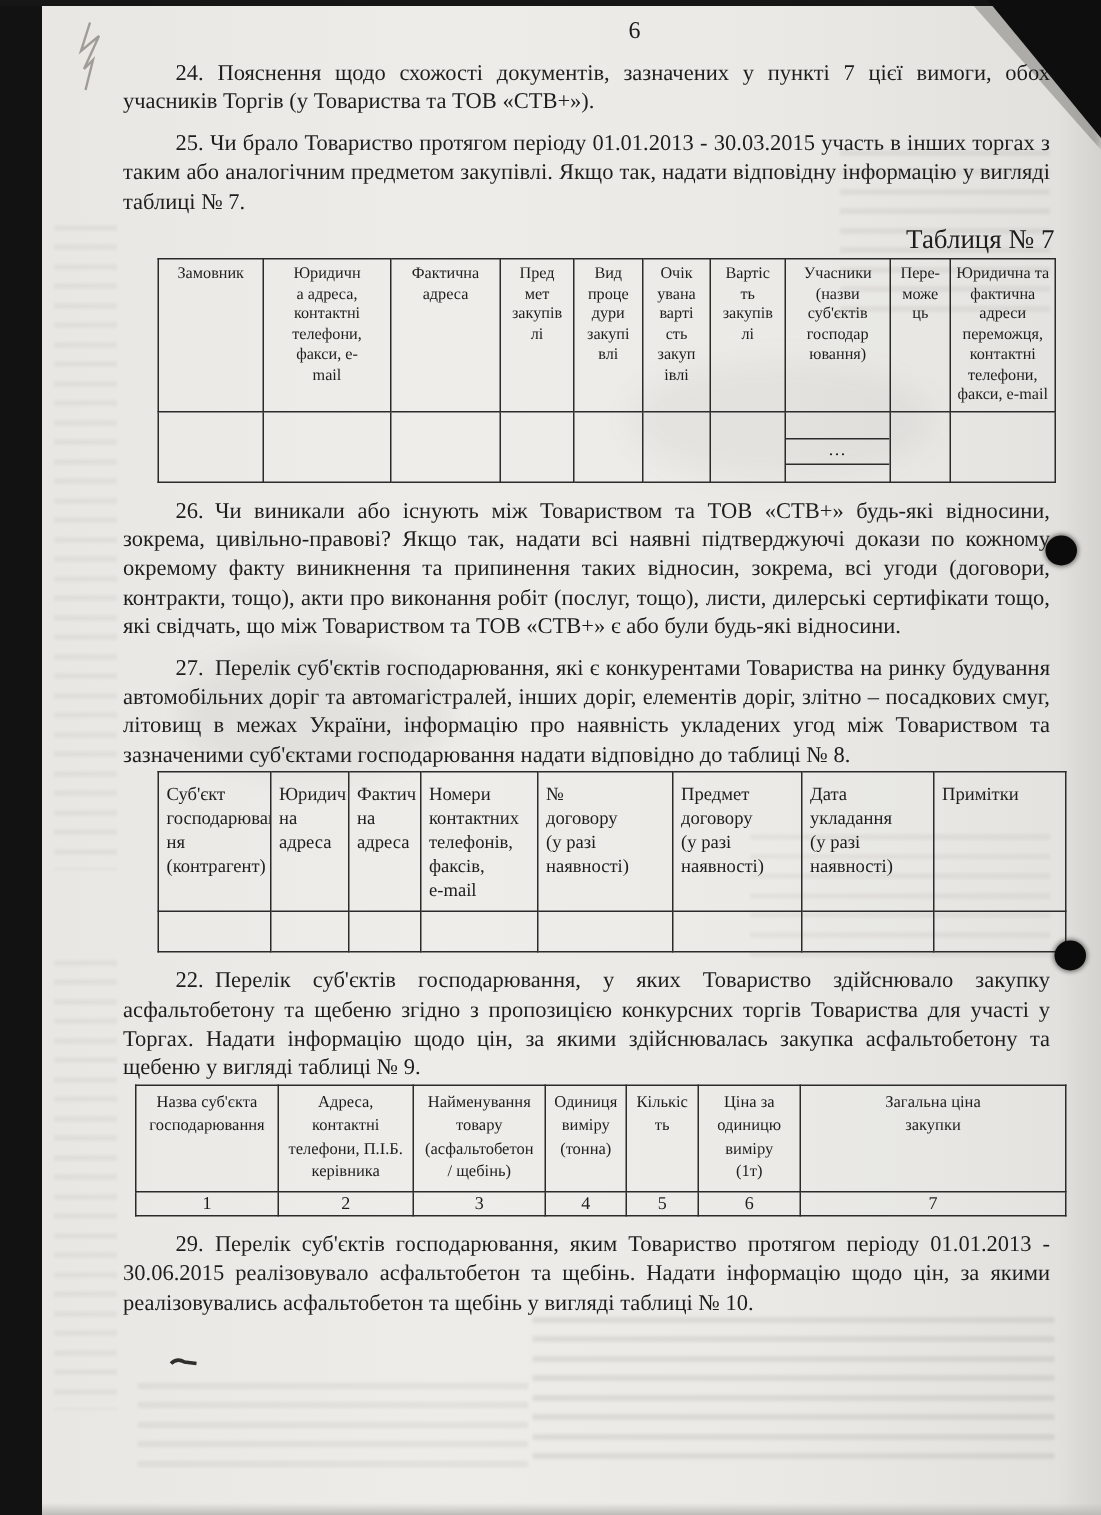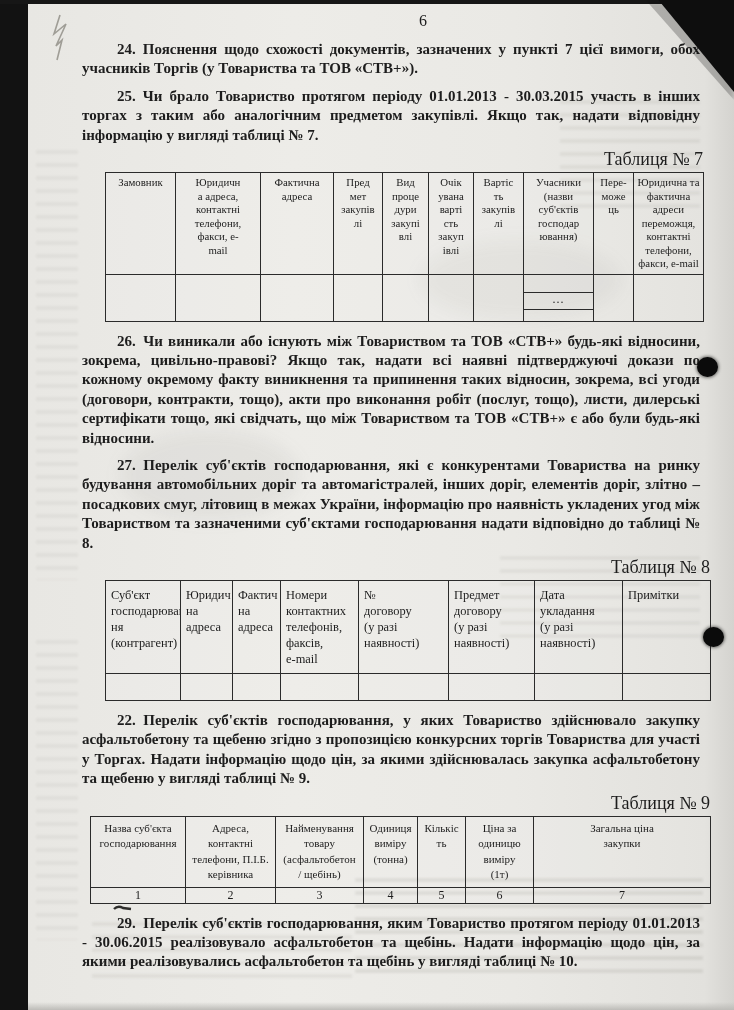--- a/index.html
+++ b/index.html
@@ -21,21 +21,21 @@
     box-shadow:0 0 3px 1px rgba(30,30,28,.55);z-index:7;}
   .hole.h1{left:697px;top:357px;}
   .hole.h2{left:703px;top:627px;}
   
   .bleed{position:absolute;z-index:0;filter:blur(1px);
     background:repeating-linear-gradient(180deg,rgba(104,101,93,.22) 0 4px,rgba(0,0,0,0) 4px 13px);}
   
   .content{position:absolute;left:82px;top:0;width:618px;z-index:2;}
   .pageno{margin-top:12px;text-align:center;font-size:16px;transform:translateX(32px);}
   .para{font-size:15px;line-height:19.4px;text-align:justify;margin:0;}
-  .indent{text-indent:35px;font-weight:bold;}
+  .indent{text-indent:35px;}
   .mt10{margin-top:10px;} .mt8{margin-top:8px;}
   .tcaption{font-size:18px;text-align:right;margin-top:4px;margin-bottom:2px;}
   table{border-collapse:collapse;table-layout:fixed;background:rgba(255,255,255,0.08);}
   td,th{border:1.5px solid #2b2b2b;vertical-align:top;font-weight:normal;overflow:hidden;}
   th{white-space:pre-line;margin-top:12px;}
   
   .t7{margin-left:23px;width:598px;}
   .t7 th{font-size:10.8px;line-height:13.5px;text-align:center;padding:3px 1px;height:88px;}
   .t7 td{height:46px;padding:0;}
   .subwrap{vertical-align:top;}
@@ -164,21 +164,20 @@
         </td>
         <td></td>
         <td></td>
       </tr>
     </tbody>
       </table>
 
     <p class="para indent mt10">26. Чи виникали або існують між Товариством та ТОВ «СТВ+» будь-які відносини, зокрема, цивільно-правові? Якщо так, надати всі наявні підтверджуючі докази по кожному окремому факту виникнення та припинення таких відносин, зокрема, всі угоди (договори, контракти, тощо), акти про виконання робіт (послуг, тощо), листи, дилерські сертифікати тощо, які свідчать, що між Товариством та ТОВ «СТВ+» є або були будь-які відносини.</p>
     <p class="para indent mt8">27. Перелік суб'єктів господарювання, які є конкурентами Товариства на ринку будування автомобільних доріг та автомагістралей, інших доріг, елементів доріг, злітно – посадкових смуг, літовищ в межах України, інформацію про наявність укладених угод між Товариством та зазначеними суб'єктами господарювання надати відповідно до таблиці № 8.</p>
 
-    <div class="tcaption" style="margin-right:-10px;">Таблиця № 8</div>
     <table class="t8">
       <colgroup>
         <col style="width:75px">
           <col style="width:52px">
           <col style="width:48px">
           <col style="width:78px">
         <col style="width:90px">
           <col style="width:86px">
           <col style="width:88px">
           <col style="width:88px">
@@ -222,21 +221,20 @@
         <td></td>
         <td></td>
         <td></td>
         <td></td>
       </tr>
     </tbody>
       </table>
 
     <p class="para indent mt10">22. Перелік суб'єктів господарювання, у яких Товариство здійснювало закупку асфальтобетону та щебеню згідно з пропозицією конкурсних торгів Товариства для участі у Торгах. Надати інформацію щодо цін, за якими здійснювалась закупка асфальтобетону та щебеню у вигляді таблиці № 9.</p>
 
-    <div class="tcaption" style="margin-right:-10px;">Таблиця № 9</div>
     <table class="t9">
       <colgroup>
         <col style="width:95px">
           <col style="width:90px">
           <col style="width:88px">
           <col style="width:54px">
         <col style="width:48px">
           <col style="width:68px">
           <col style="width:177px">
       </colgroup>

